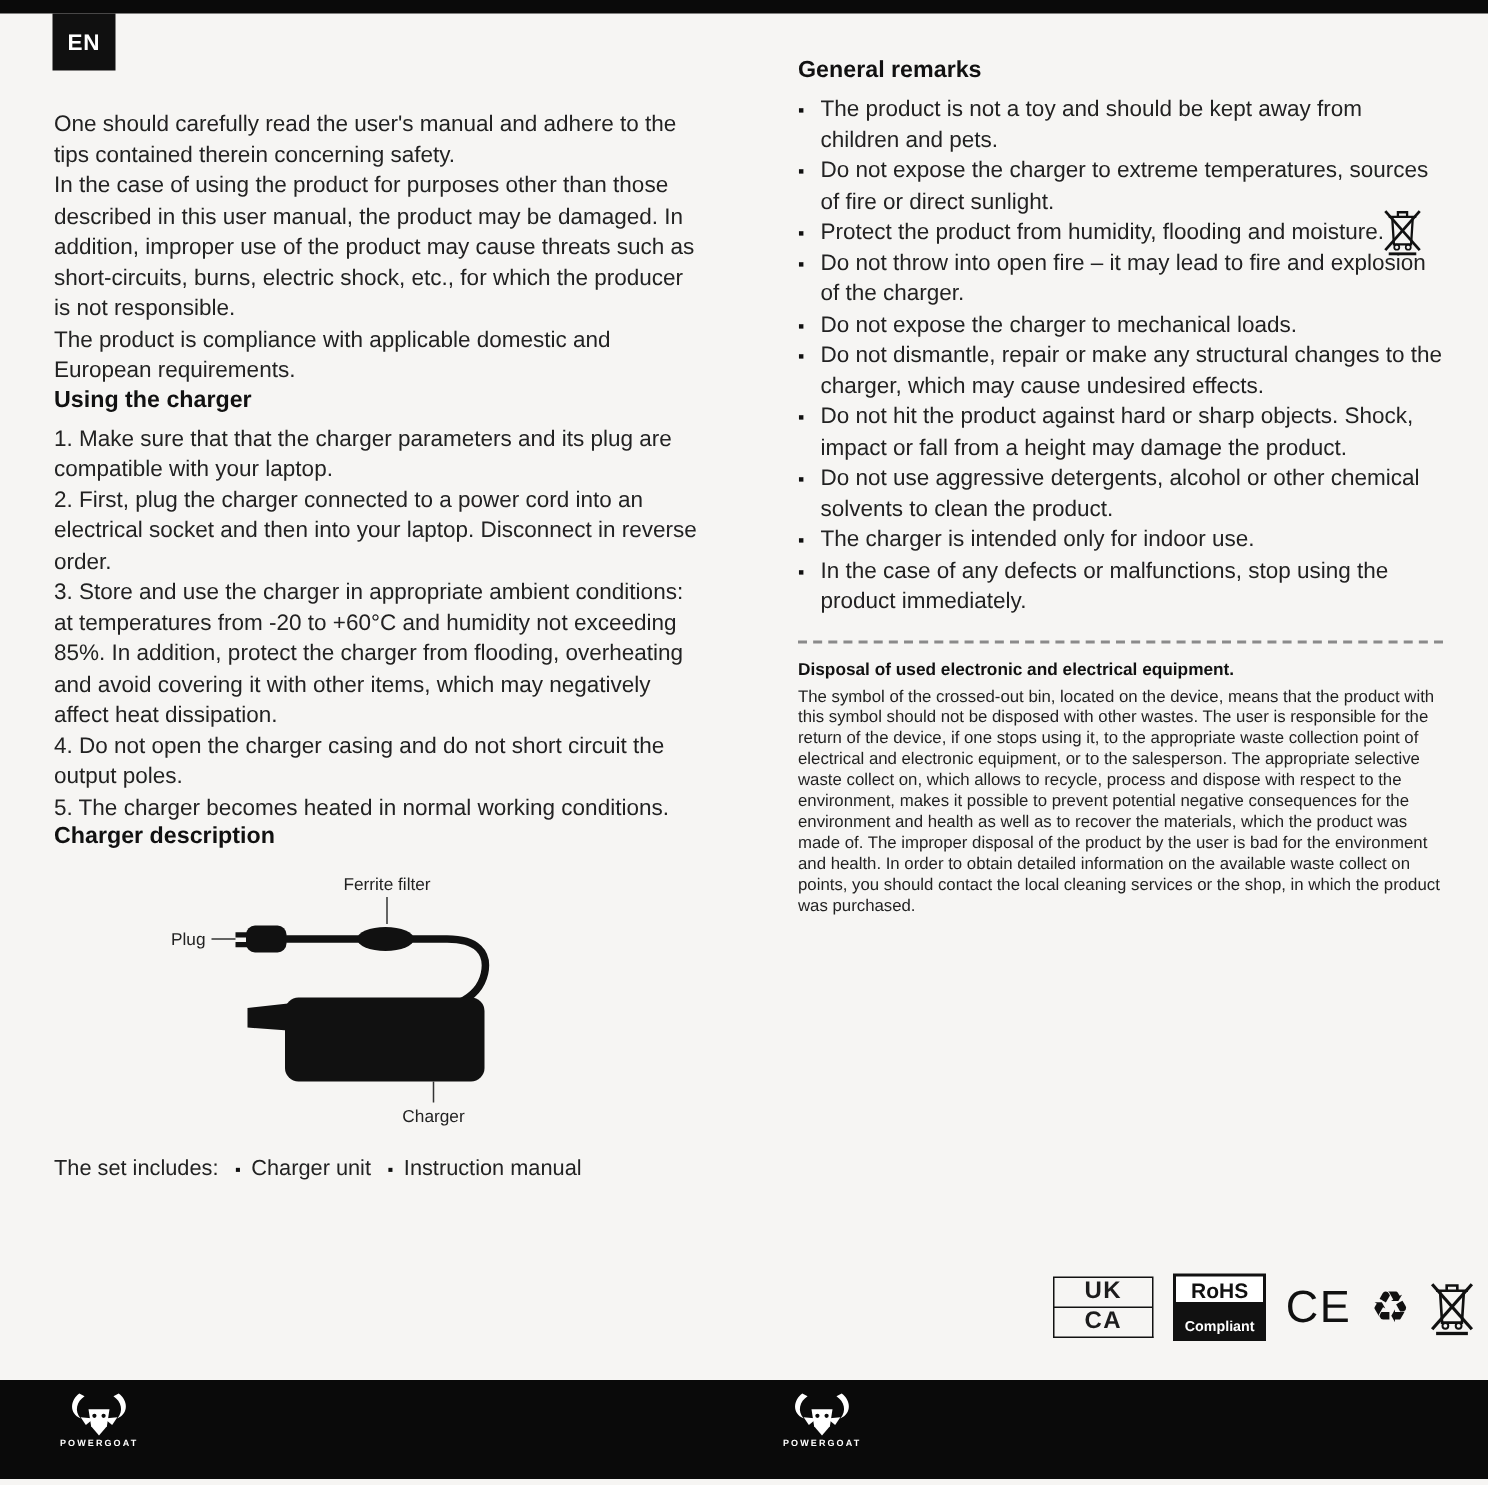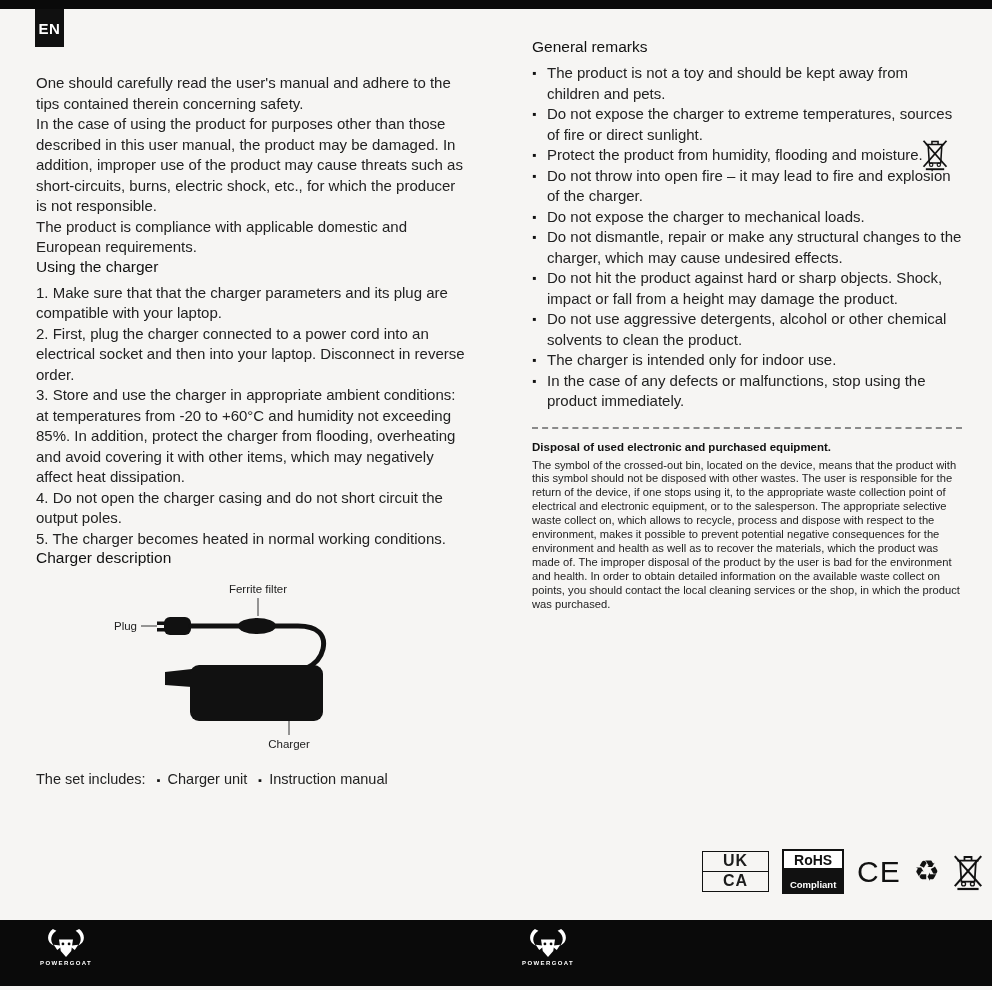--- a/index.html
+++ b/index.html
@@ -4,25 +4,25 @@
 <style>
   * { box-sizing: border-box; }
   html, body { margin: 0; padding: 0; }
   body {
     width: 992px; height: 990px; position: relative; overflow: hidden;
     background: #f6f5f3; color: #1c1c1c;
     font-family: "Liberation Sans", "DejaVu Sans", sans-serif;
   }
   .top-bar { position: absolute; top: 0; left: 0; width: 100%; height: 9px; background: #0a0a0a; }
   .en-badge {
-    position: absolute; top: 9px; left: 35px; width: 29px; height: 38px;
+    position: absolute; top: 9px; left: 35px; width: 42px; height: 38px;
     background: #101010; color: #fff; display: flex; align-items: center; justify-content: center;
     font-size: 15px; font-weight: bold; letter-spacing: .5px;
   }
-  h2.sec { font-size: 15.5px; font-weight: normal; margin: 0; color: #111; }
+  h2.sec { font-size: 15.5px; font-weight: bold; margin: 0; color: #111; }
   .body-text, .step { font-size: 15px; line-height: 20.5px; color: #222; margin: 0; }
   .prewrap { white-space: pre-line; }
   .col-left  { position: absolute; left: 36px;  top: 66px; width: 434px; }
   .col-right { position: absolute; left: 532px; top: 38px; width: 430px; }
   .mt-para { margin-top: 7px; }
   .mt-sec  { margin-top: 15px; }
   ul.remarks { list-style: none; margin: 7px 0 0; padding: 0; }
   ul.remarks li { position: relative; padding-left: 15px; font-size: 15px; line-height: 20.5px; color: #222; }
   ul.remarks li::before { content: "▪"; position: absolute; left: 0; top: 0; font-size: 12px; color: #111; }
   .divider { border: none; border-top: 2px dashed #8a8a8a; margin: 15px 0 12px; }
@@ -110,21 +110,21 @@
     <li>Do not expose the charger to mechanical loads.</li>
     <li>Do not dismantle, repair or make any structural changes to the charger, which may cause undesired effects.</li>
     <li>Do not hit the product against hard or sharp objects. Shock, impact or fall from a height may damage the product.</li>
     <li>Do not use aggressive detergents, alcohol or other chemical solvents to clean the product.</li>
     <li>The charger is intended only for indoor use.</li>
     <li>In the case of any defects or malfunctions, stop using the product immediately.</li>
   </ul>
 
   <hr class="divider">
 
-  <p class="fine-head">Disposal of used electronic and purchased equipment.</p>
+  <p class="fine-head">Disposal of used electronic and electrical equipment.</p>
   <p class="fine">The symbol of the crossed-out bin, located on the device, means that the product with this symbol should not be disposed with other wastes. The user is responsible for the return of the device, if one stops using it, to the appropriate waste collection point of electrical and electronic equipment, or to the salesperson. The appropriate selective waste collect on, which allows to recycle, process and dispose with respect to the environment, makes it possible to prevent potential negative consequences for the environment and health as well as to recover the materials, which the product was made of. The improper disposal of the product by the user is bad for the environment and health. In order to obtain detailed information on the available waste collect on points, you should contact the local cleaning services or the shop, in which the product was purchased.</p>
 </div>
 
 <svg class="mini-bin" width="26" height="33" viewBox="0 0 34 42">
   <path d="M5 8 H29 M13 8 V4 H21 V8 M8 8 L9.5 32 H24.5 L26 8" stroke="#111" stroke-width="2" fill="none"></path>
   <circle cx="12" cy="34.5" r="2.2" fill="none" stroke="#111" stroke-width="1.5"></circle>
   <circle cx="22" cy="34.5" r="2.2" fill="none" stroke="#111" stroke-width="1.5"></circle>
   <line x1="2" y1="3" x2="32" y2="37" stroke="#111" stroke-width="2.4"></line>
   <line x1="32" y1="3" x2="2" y2="37" stroke="#111" stroke-width="2.4"></line>
   <rect x="5" y="39" width="24" height="2.5" fill="#111"></rect>

